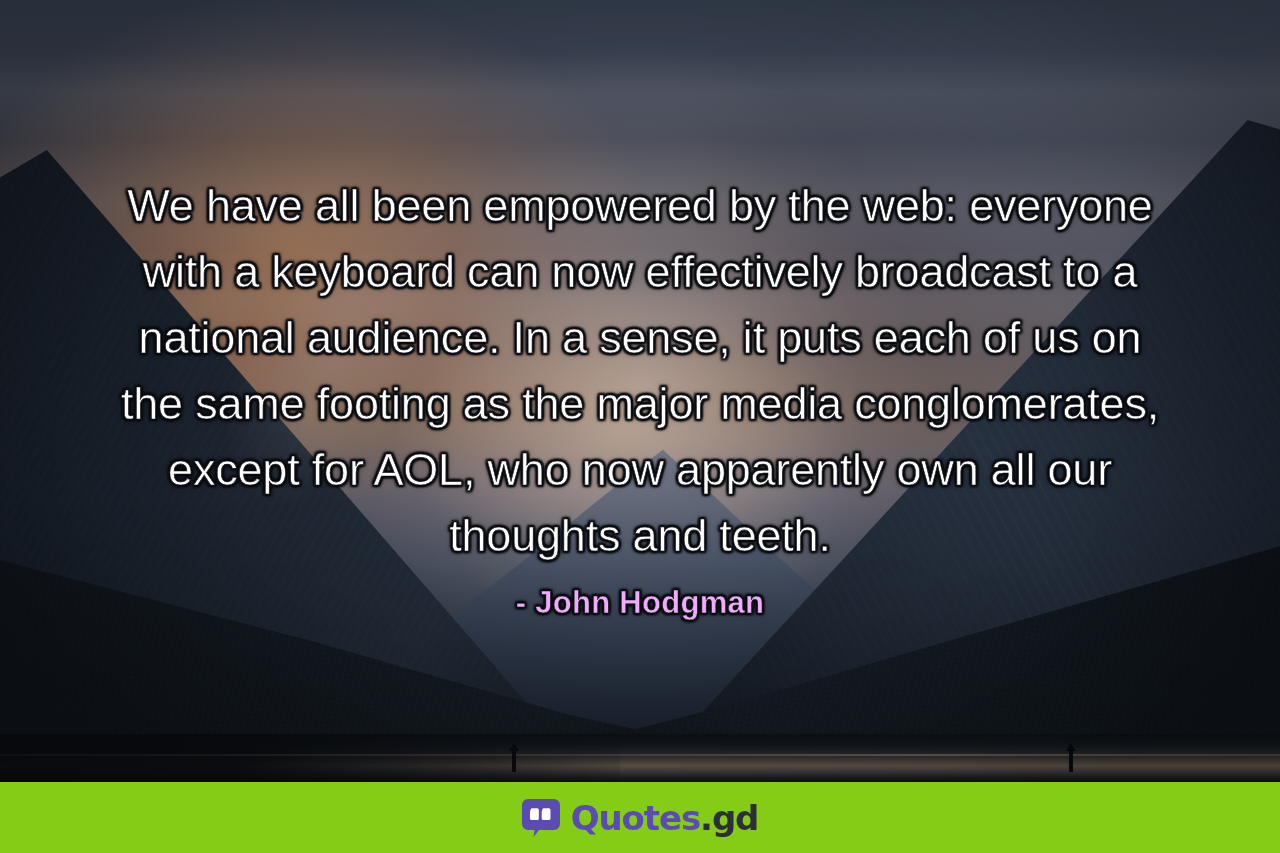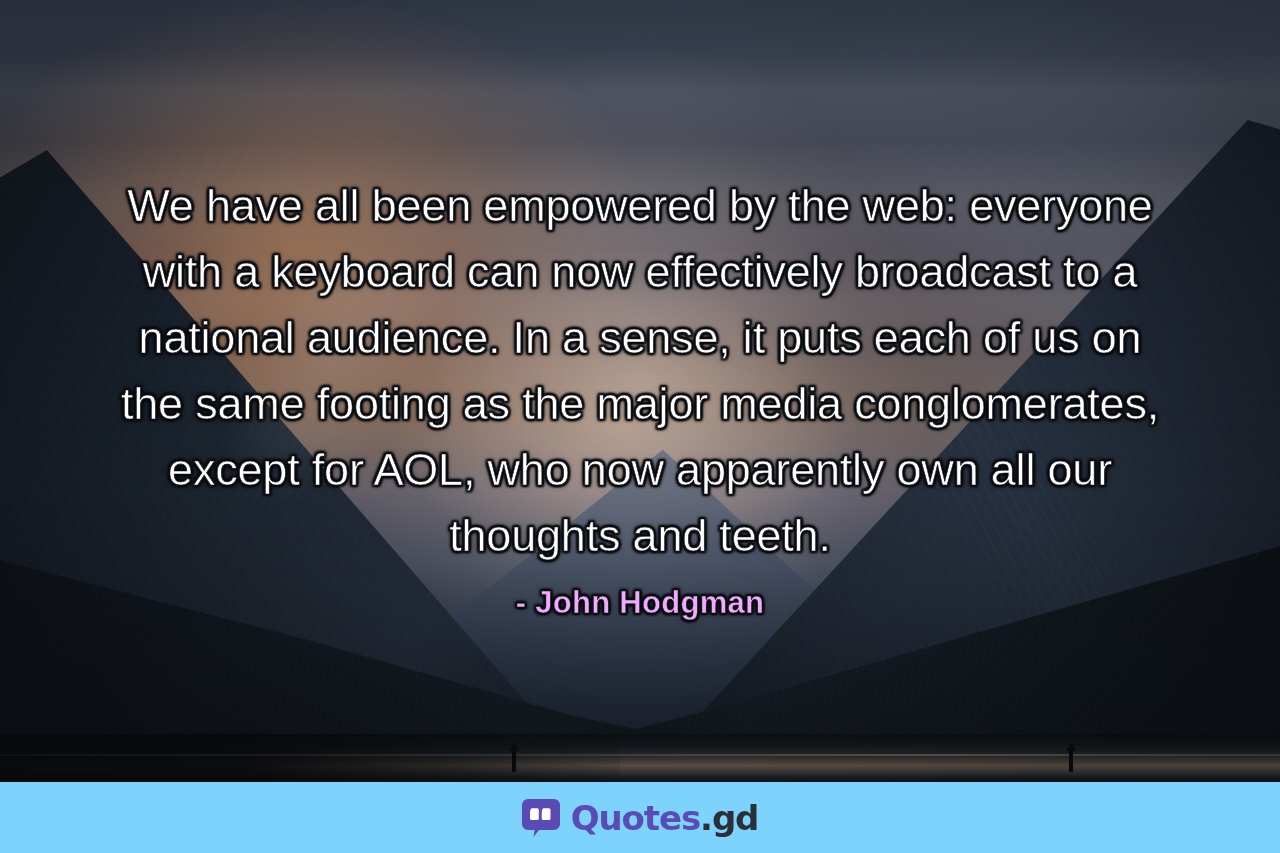--- a/index.html
+++ b/index.html
@@ -369,21 +369,21 @@
        0 0 6px rgba(0,0,0,0.55);
   }
 
   
   .footer {
     position: absolute;
     left: 0;
     top: 782px;
     width: 1280px;
     height: 71px;
-    background: #7dd3fc;
+    background: #84cc16;
     display: flex;
     align-items: center;
     justify-content: center;
   }
 
   .brand {
     display: flex;
     align-items: center;
     gap: 11px;
     text-decoration: none;

